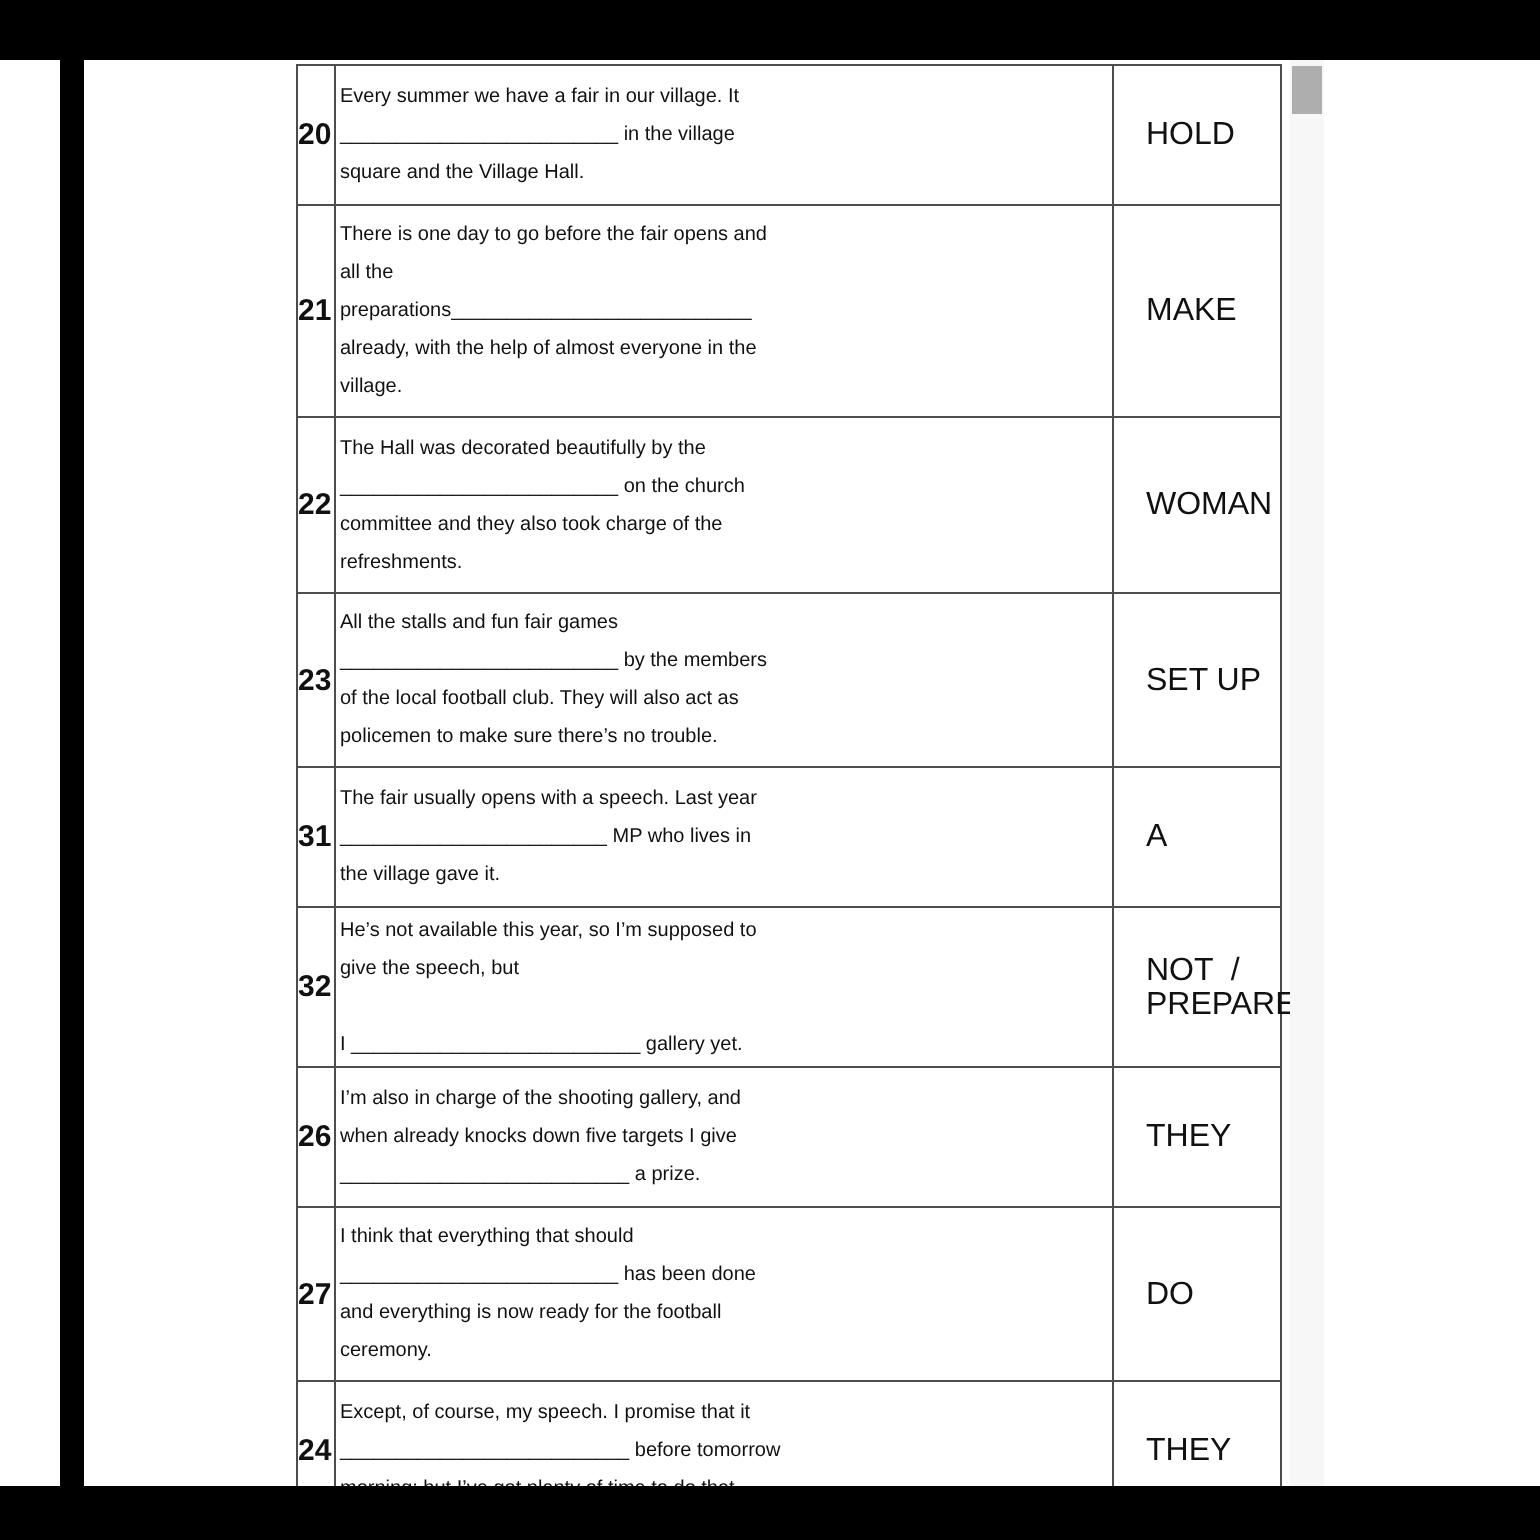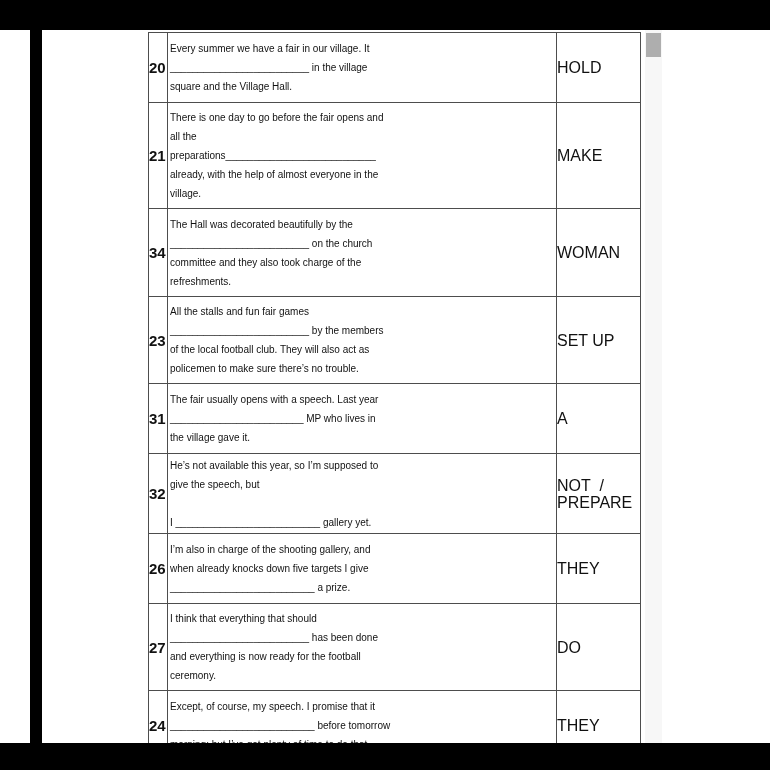--- a/index.html
+++ b/index.html
@@ -50,21 +50,21 @@
     width: 389px;
     font-size: 10px;
     line-height: 19px;
     padding: 1px 2px 1px 2px;
     white-space: pre-wrap;
   }
   td.kw {
     width: 84px;
     font-size: 16px;
     line-height: 17px;
-    padding-left: 0;
+    padding-left: 16px;
     white-space: pre-wrap;
   }
 
   .scrollbar-track {
     position: absolute;
     left: 645px; top: 30px;
     width: 17px; height: 713px;
     background: #f7f7f7;
     z-index: 2;
   }
@@ -101,21 +101,21 @@
       <tr style="height:106px">
         <td class="num">21</td>
         <td class="txt">There is one day to go before the fair opens and
 all the
 preparations___________________________
 already, with the help of almost everyone in the
 village.</td>
         <td class="kw">MAKE</td>
       </tr>
       <tr style="height:88px">
-        <td class="num">34</td>
+        <td class="num">22</td>
         <td class="txt">The Hall was decorated beautifully by the
 _________________________ on the church
 committee and they also took charge of the
 refreshments.</td>
         <td class="kw">WOMAN</td>
       </tr>
       <tr style="height:87px">
         <td class="num">23</td>
         <td class="txt">All the stalls and fun fair games
 _________________________ by the members

